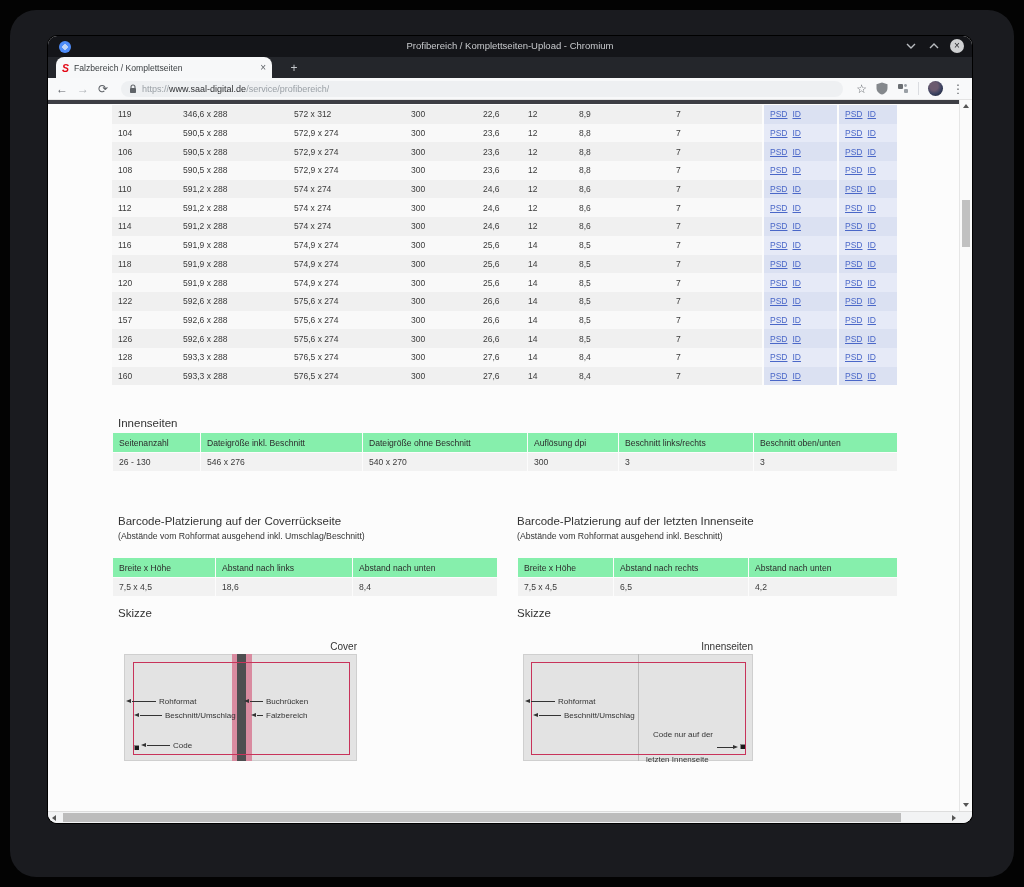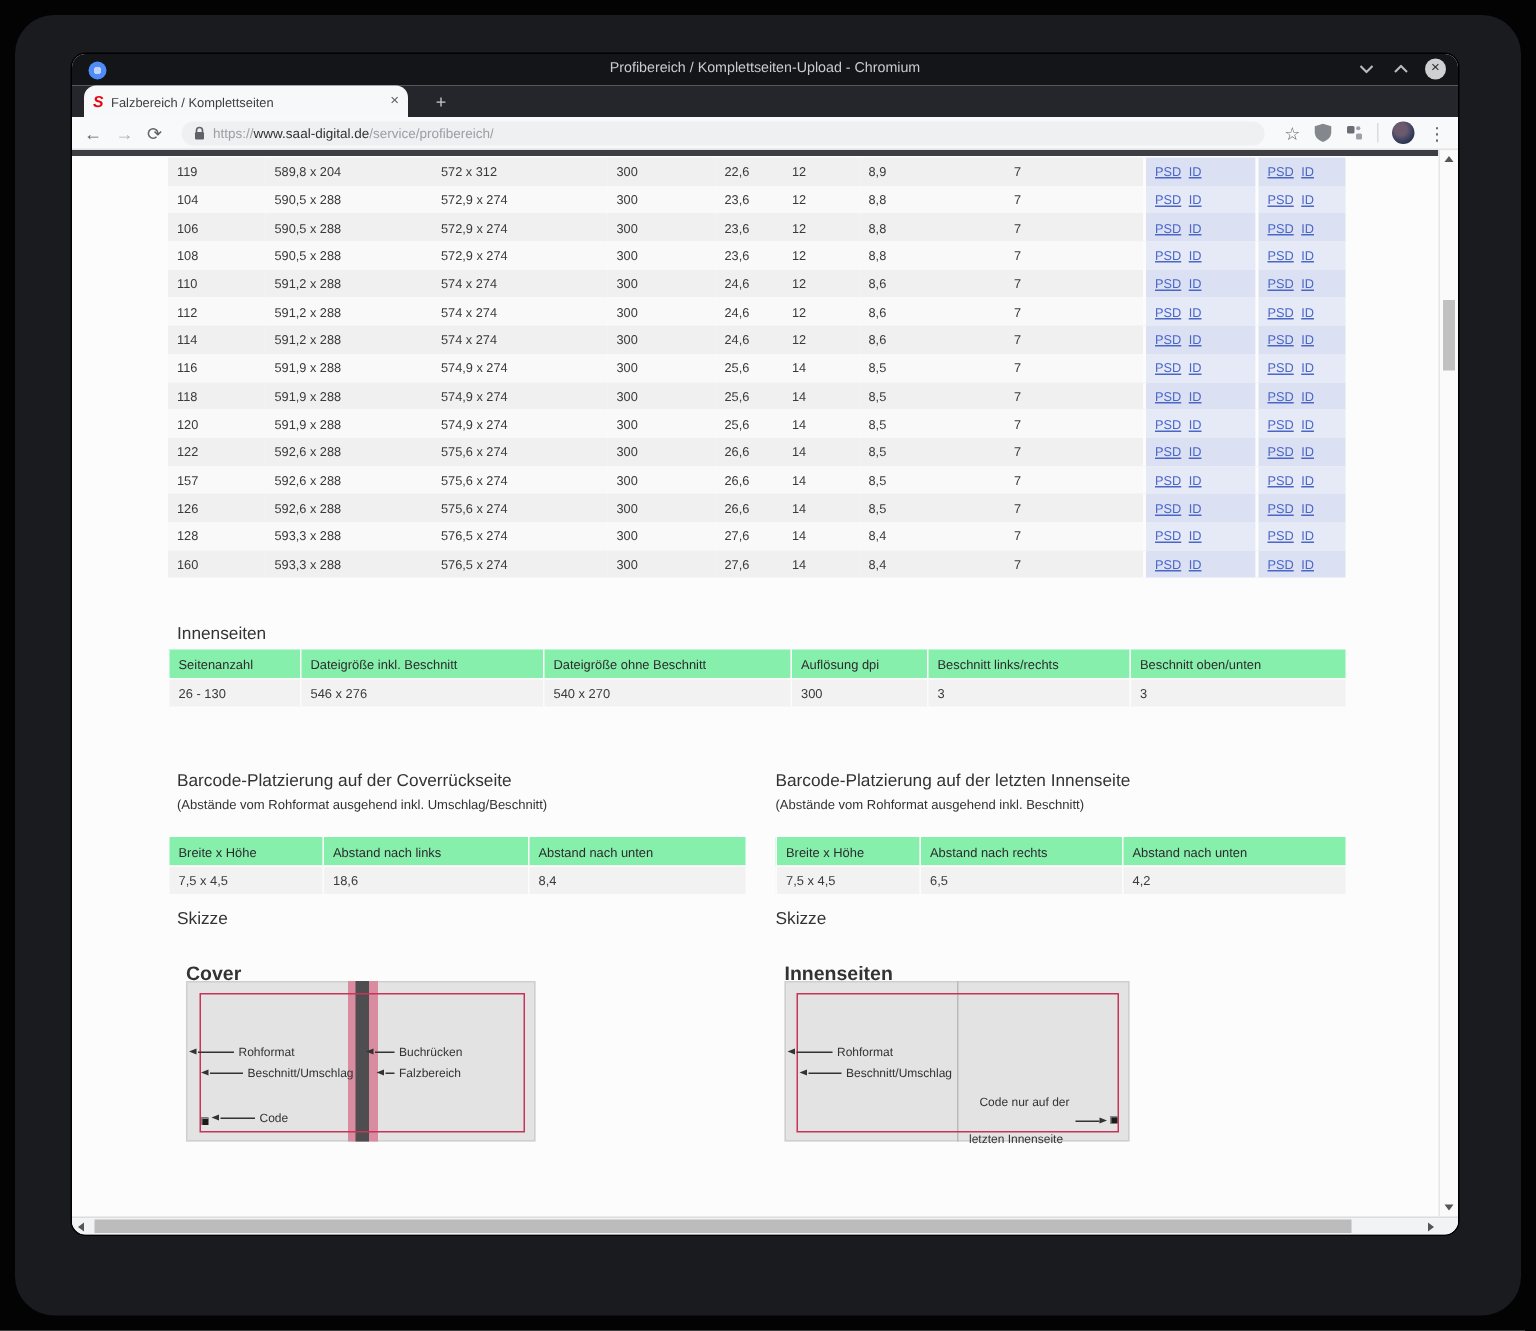--- a/index.html
+++ b/index.html
@@ -46,21 +46,21 @@
   
   .sec-h{position:absolute;font-size:11.5px;color:#333}
   .sec-sub{position:absolute;font-size:8.7px;color:#333}
   .stable{position:absolute;display:grid}
   .stable .hc{background:#86efac;font-size:8.6px;color:#2c2c2c;padding:0 0 0 6px;height:19px;display:flex;align-items:center;border-left:1px solid #fcfcfc;box-sizing:border-box}
   .stable .dc{background:#f2f2f2;font-size:8.6px;color:#3a3a3a;padding:0 0 0 6px;height:19px;display:flex;align-items:center;border-left:1px solid #fcfcfc;border-top:1px solid #fcfcfc;box-sizing:border-box}
   .cols-innen{grid-template-columns:88px 162px 165px 91px 135px 144px;width:785px}
   .cols-bcl{grid-template-columns:103px 137px 145px;width:385px}
   .cols-bcr{grid-template-columns:96px 135px 149px;width:380px}
   
-  .diagram-title{position:absolute;font-size:13px;font-weight:bold;color:#333;text-align:left}
+  .diagram-title{position:absolute;font-size:10px;font-weight:normal;color:#333;text-align:right}
   .dbox{position:absolute;background:#e3e3e3;border:1px solid #cfcfcf;box-sizing:border-box}
   .redrect{position:absolute;border:1px solid #c8335a;box-sizing:border-box}
   .foldband{position:absolute;top:-1px;height:107px;background:#d98ba0}
   .spine{position:absolute;top:-1px;height:107px;background:#4e4e50}
   .centerline{position:absolute;top:-1px;height:107px;width:1px;background:#bbb}
   .codesq{position:absolute;width:5px;height:5px;background:#1b1b1b;box-shadow:inset 1px 1px 0 #888}
   .ar{position:absolute;height:1px;background:#333}
   .ah-l{position:absolute;width:0;height:0;border-top:2.5px solid transparent;border-bottom:2.5px solid transparent;border-right:5.5px solid #333}
   .ah-r{position:absolute;width:0;height:0;border-top:2.5px solid transparent;border-bottom:2.5px solid transparent;border-left:5.5px solid #333}
   .dlbl{position:absolute;font-size:8px;color:#333;white-space:nowrap}
@@ -141,21 +141,21 @@
     </div>
   </div>
 
   <div class="body-row">
     <div class="page">
       <div class="sliver"></div>
 
       <div class="main-table">
             <div class="mrow even">
               <div class="mc">119</div>
-              <div class="mc">589,8 x 204</div>
+              <div class="mc">346,6 x 288</div>
               <div class="mc">572 x 312</div>
               <div class="mc">300</div>
               <div class="mc">22,6</div>
               <div class="mc">12</div>
               <div class="mc">8,9</div>
               <div class="mc">7</div>
               <div class="mc lc">
                 <a href="#">PSD</a>
                 <a href="#">ID</a>
               </div>

